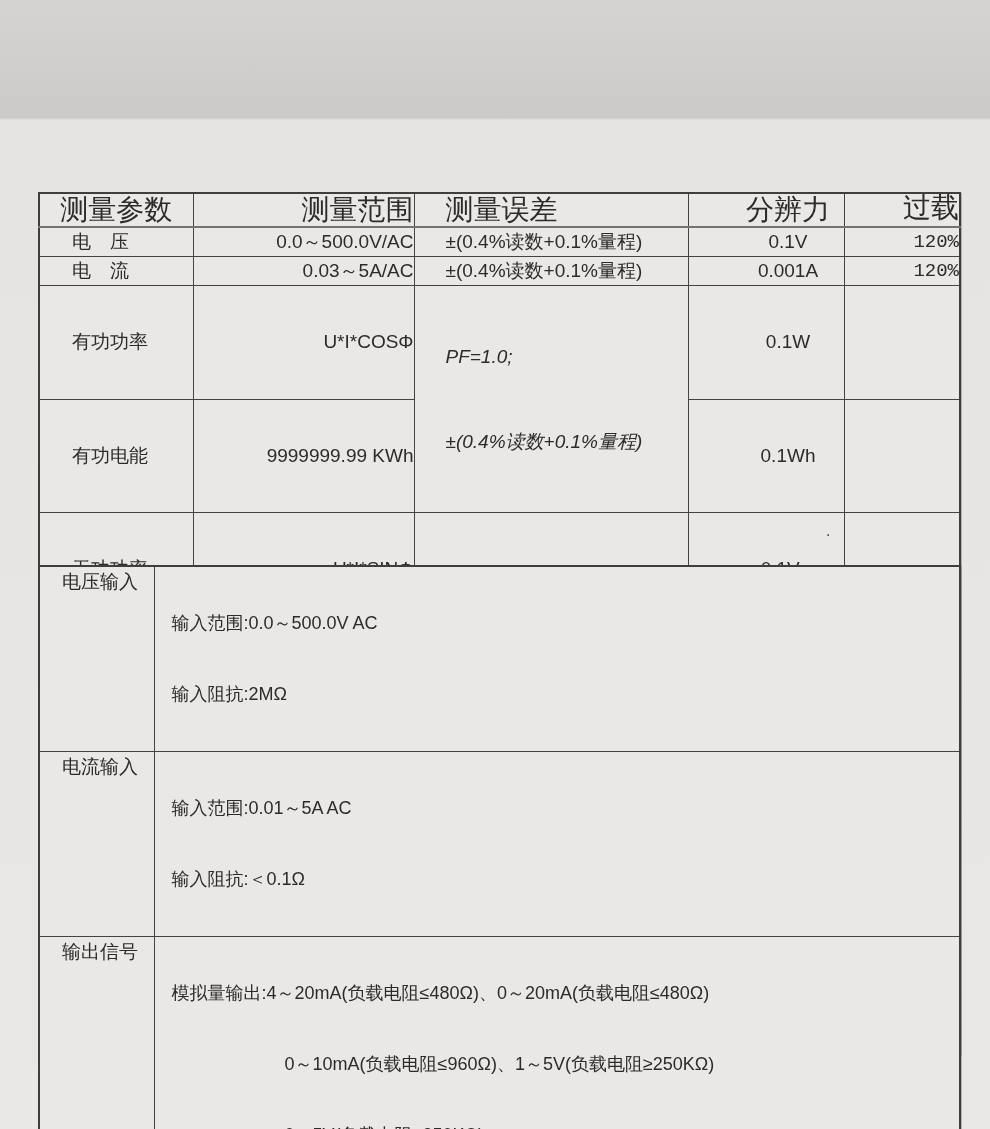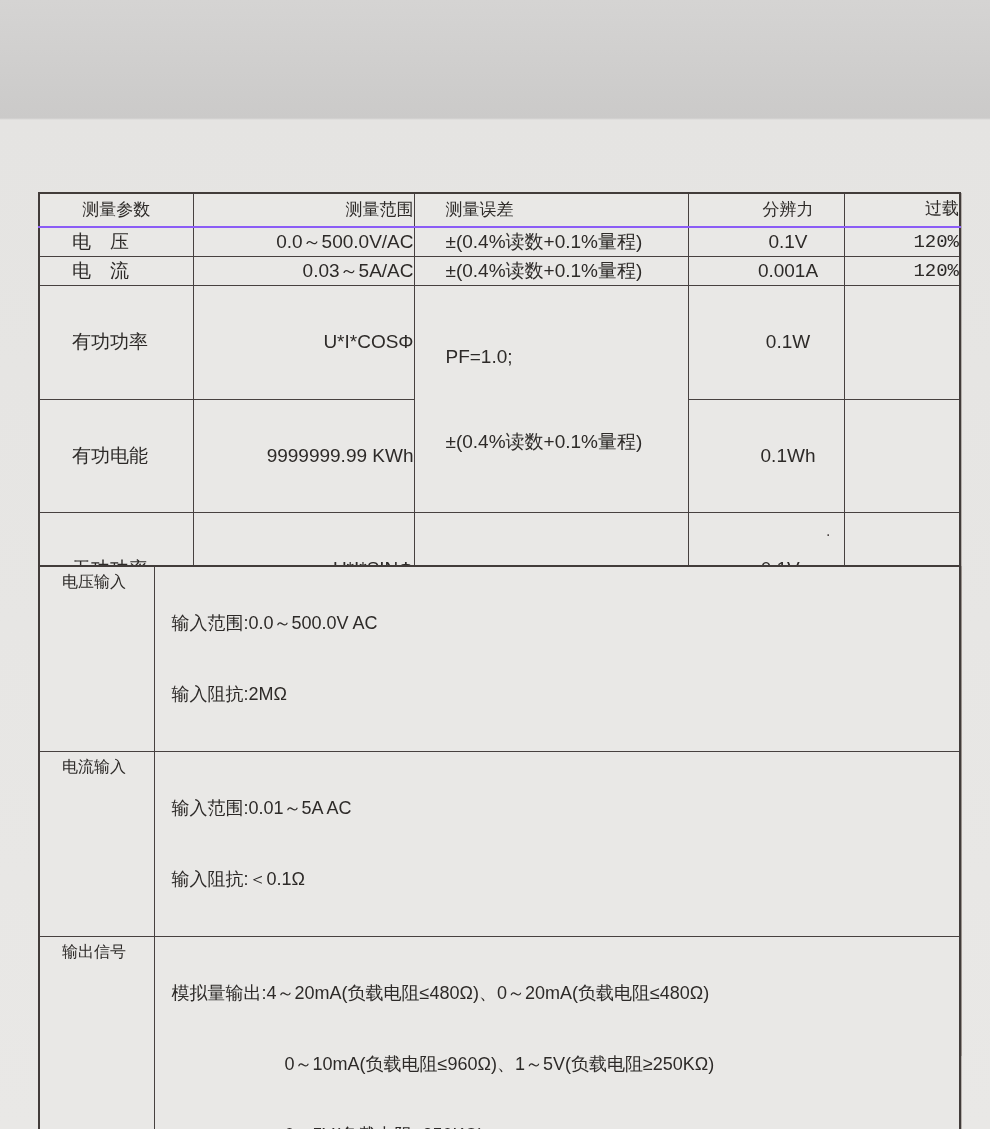--- a/index.html
+++ b/index.html
@@ -29,36 +29,36 @@
     border:1px solid #474140;
     font-weight:400;
     padding:0;
     white-space:pre;
     overflow:visible;
   }
 
   
   .t1{position:absolute;left:38px;top:192px;width:921px;border:2px solid #423c3a;
       box-shadow:1px 1px 0 rgba(120,110,104,.45);font-size:19px;}
-  .t1 th{height:32px;line-height:32px;font-size:17px;text-align:left;border-bottom:2px solid #8b5cf6;}
+  .t1 th{height:32px;line-height:32px;font-size:28px;text-align:left;border-bottom:2px solid #737373;}
   .t1 td{height:28px;line-height:28px;}
   .t1 .c1{padding-left:32px;}
   .t1 th.c1{text-align:center;padding-left:0;}
   .t1 .c2{padding-left:26px;text-align:right;}
   .t1 .c3{padding-left:31px;}
   .t1 .c4{padding-left:44px;text-align:center;}
   .t1 .c5{text-align:right;font-family:Liberation Mono, monospace;}
   .t1 td.merged{vertical-align:top;}
-  .t1 td.merged div{height:29px;line-height:29px;}
+  .t1 td.merged div{height:29px;line-height:29px;font-style:italic;}
 
   
   .t2{position:absolute;left:38px;top:565px;width:921px;border:2px solid #423c3a;
       box-shadow:1px 1px 0 rgba(120,110,104,.45);font-size:18px;}
   .t2 td{vertical-align:top;}
-  .t2 .lbl{padding-left:22px;line-height:29px;font-size:16px;margin-top:33px;}
+  .t2 .lbl{padding-left:22px;line-height:29px;font-size:19px;margin-top:33px;}
   .t2 .cnt{padding-left:17px;}
   .t2 .cnt div{height:29px;line-height:29px;}
   .t2 .ind-a{padding-left:113px;}   
 
   .stray-dot{position:absolute;left:826px;top:522px;font-size:16px;color:#4a4442;}
 </style>
 </head>
 <body>
 
 <div class="page">

